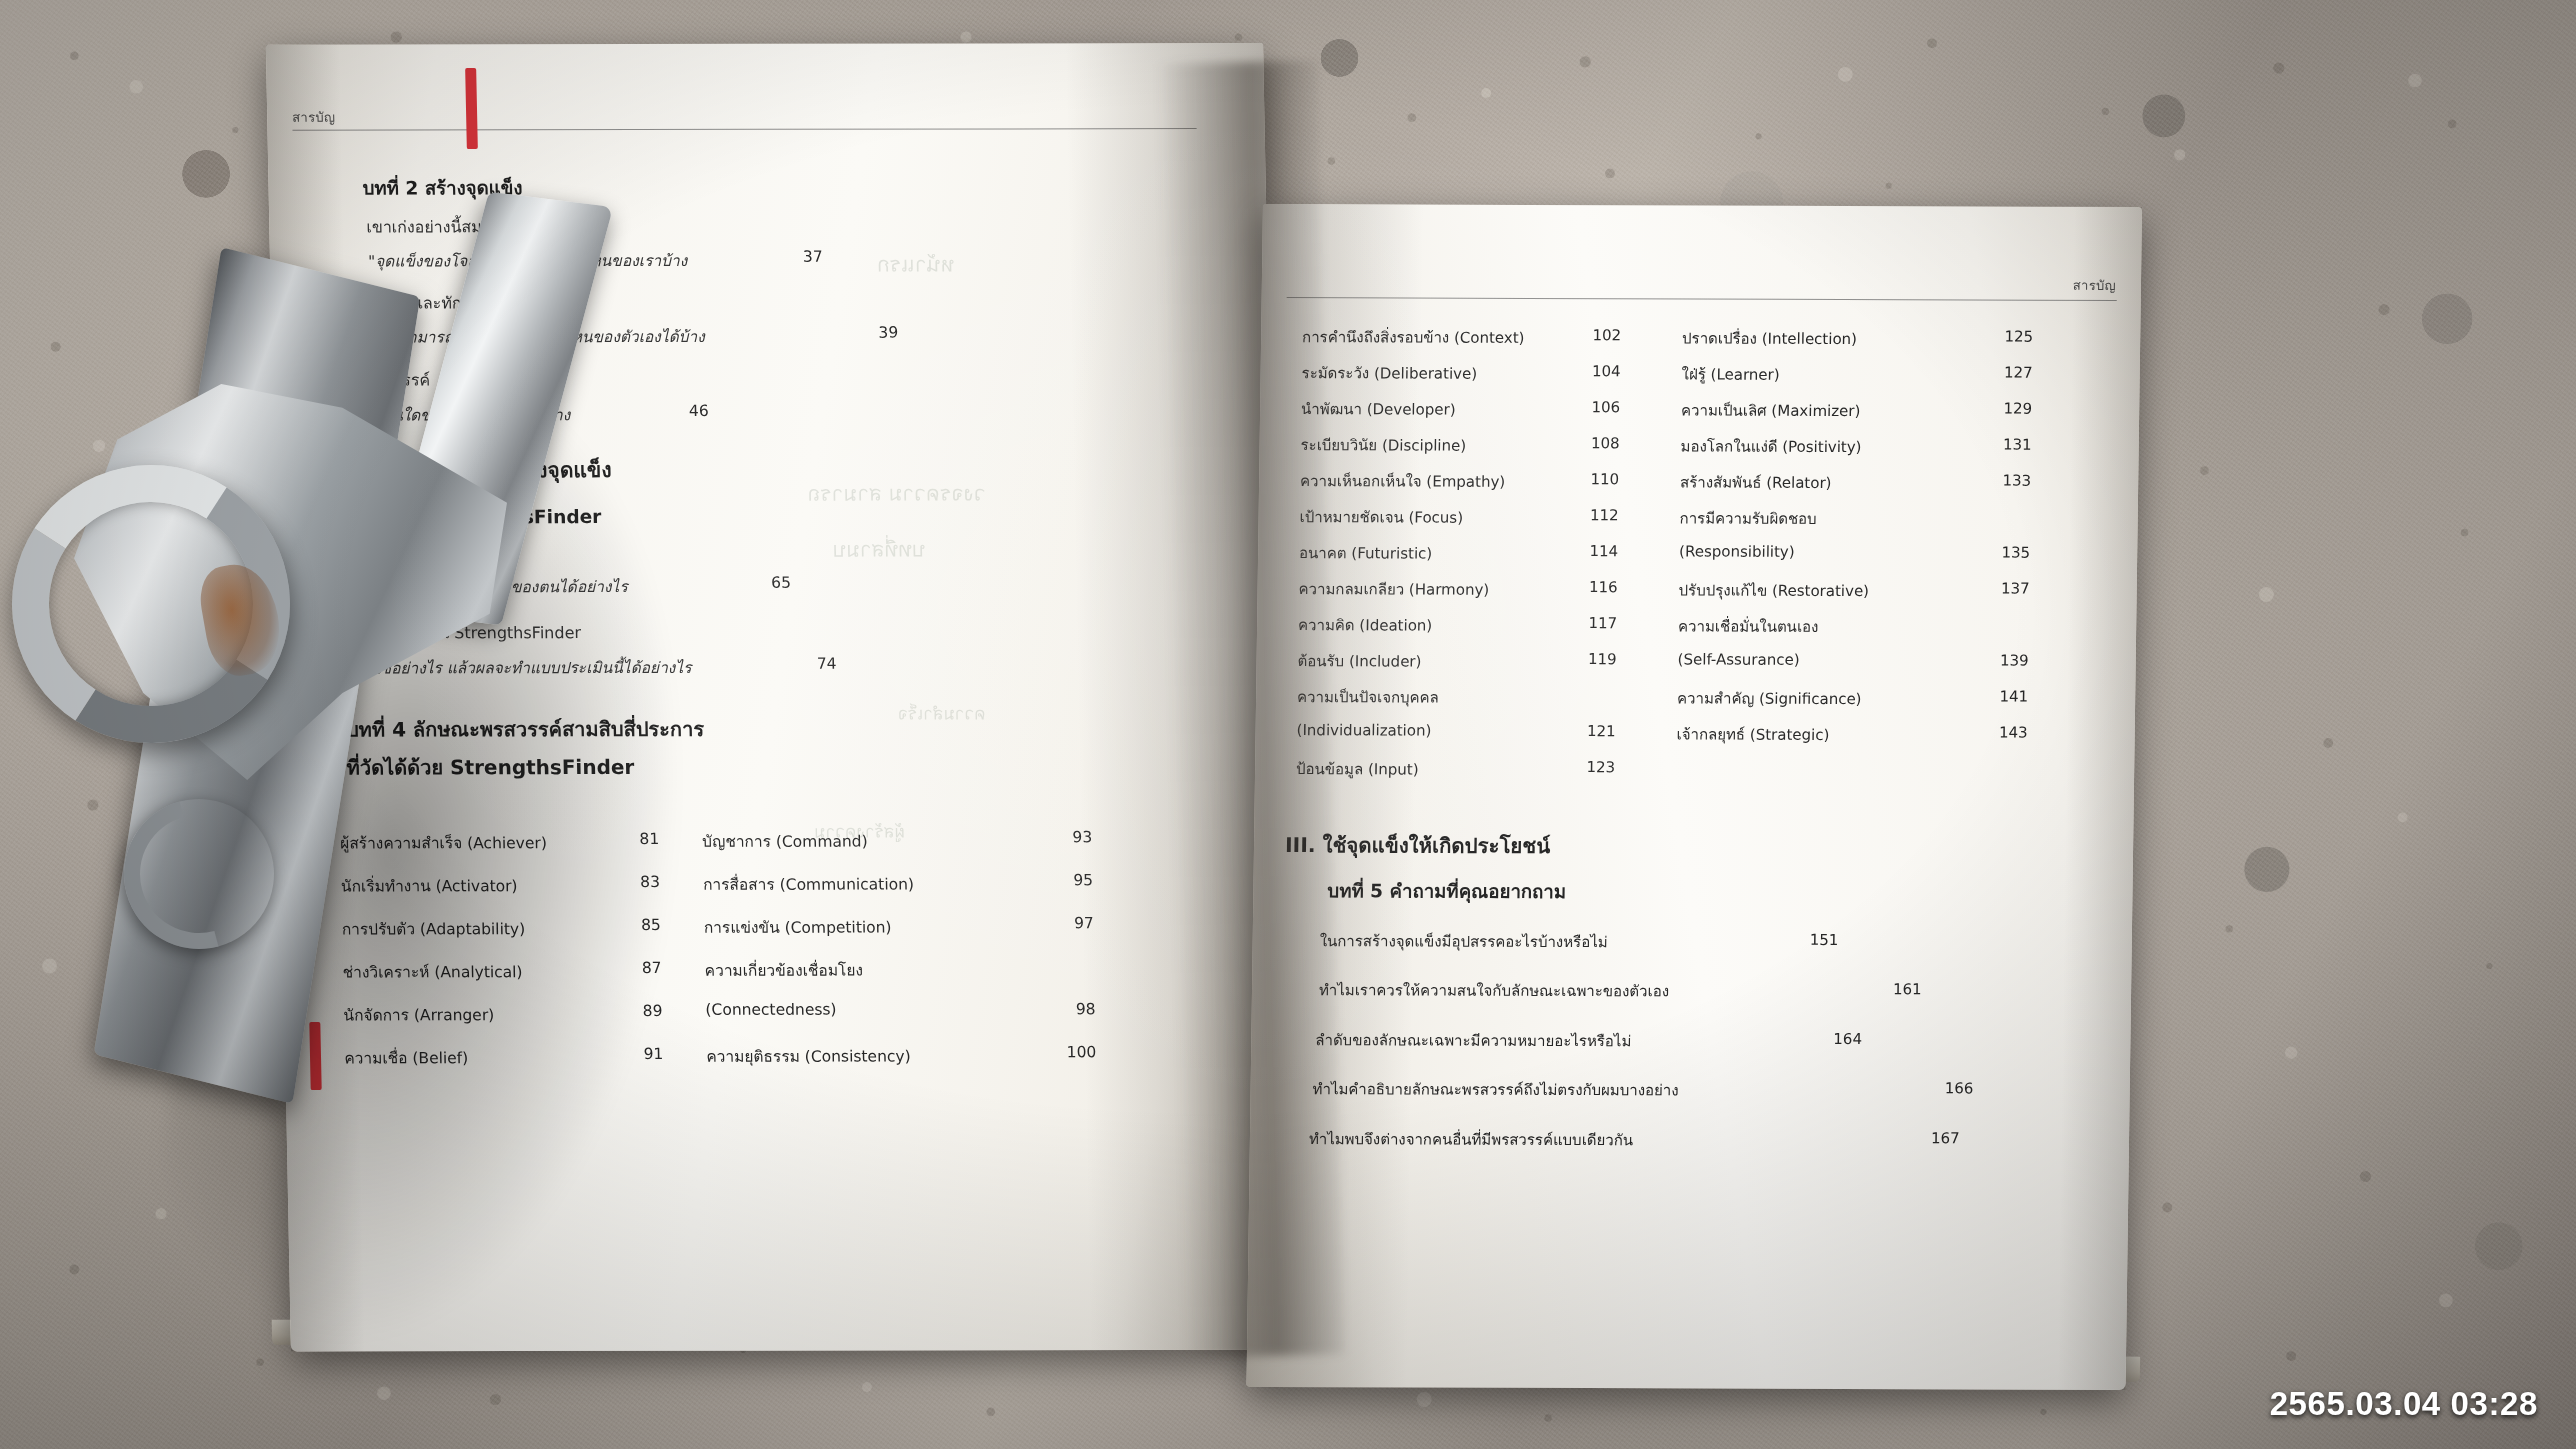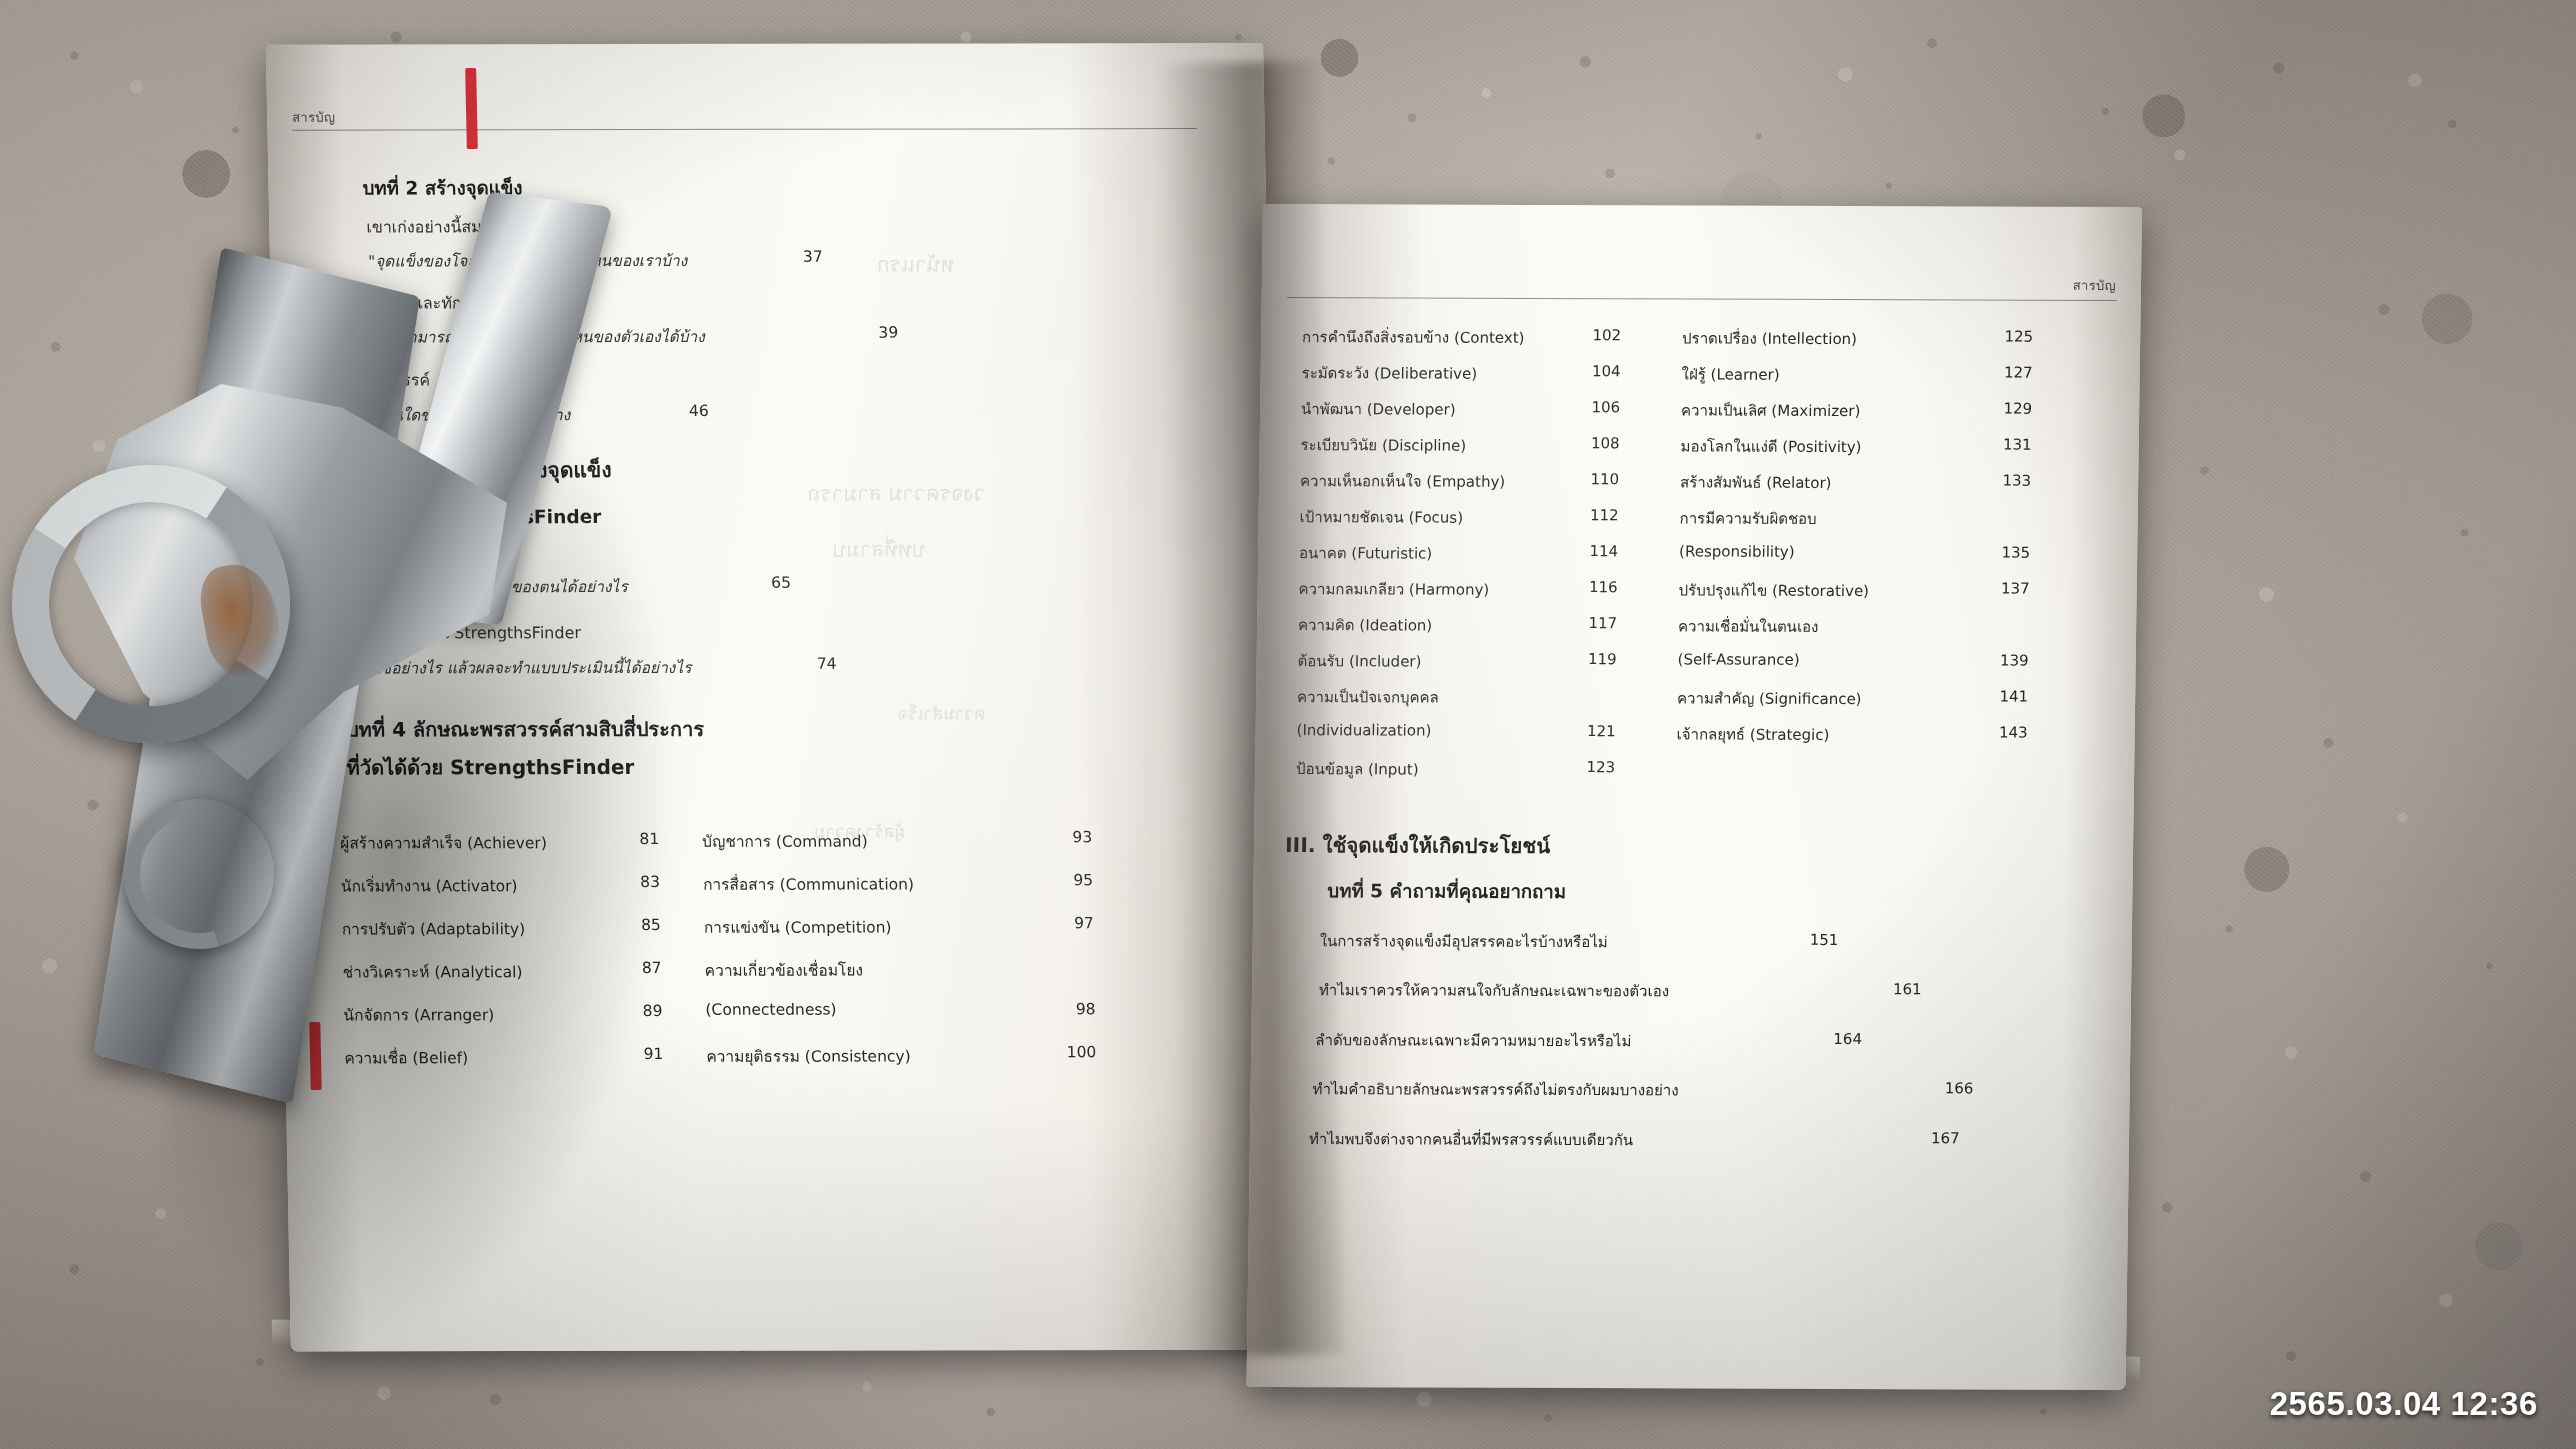--- a/index.html
+++ b/index.html
@@ -422,15 +422,15 @@
     <div id="clip-plate" class="clip-part"></div>
     <div id="clip-lever" class="clip-part"></div>
     <div id="clip-body" class="clip-part"></div>
     <div id="clip-ring" class="clip-part"></div>
     <div id="clip-rust" class="clip-part"></div>
     <div id="clip-hook" class="clip-part"></div>
   </div>
 
   <div id="vignette"></div>
 
-  <div id="timestamp">2565.03.04 12:36</div>
+  <div id="timestamp">2565.03.04 03:28</div>
 </div>
 
 
 </body></html>

